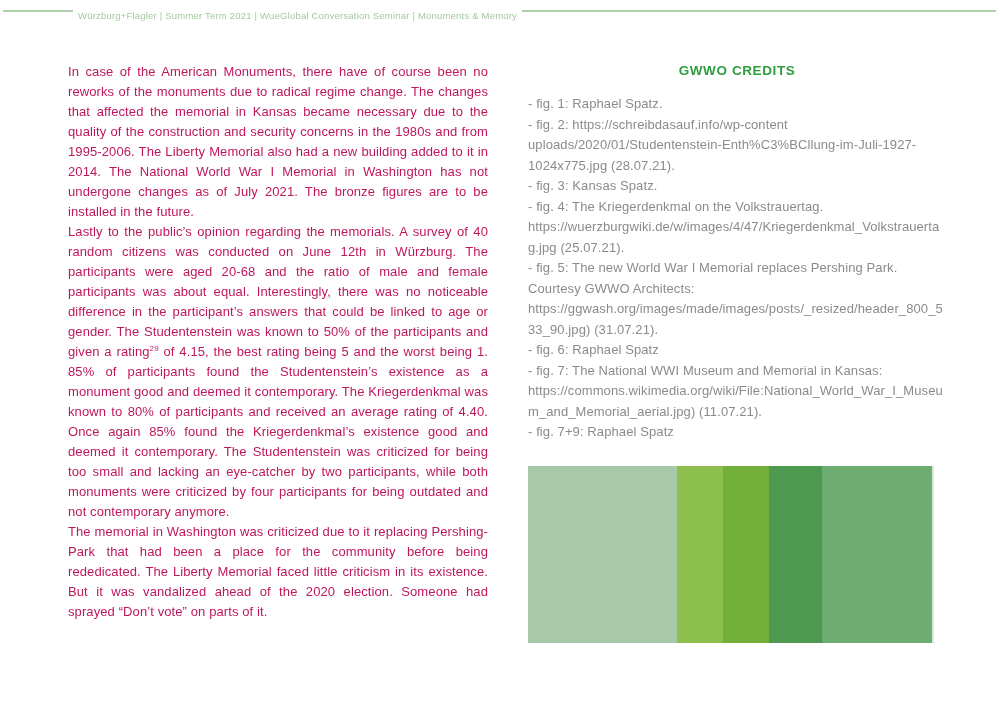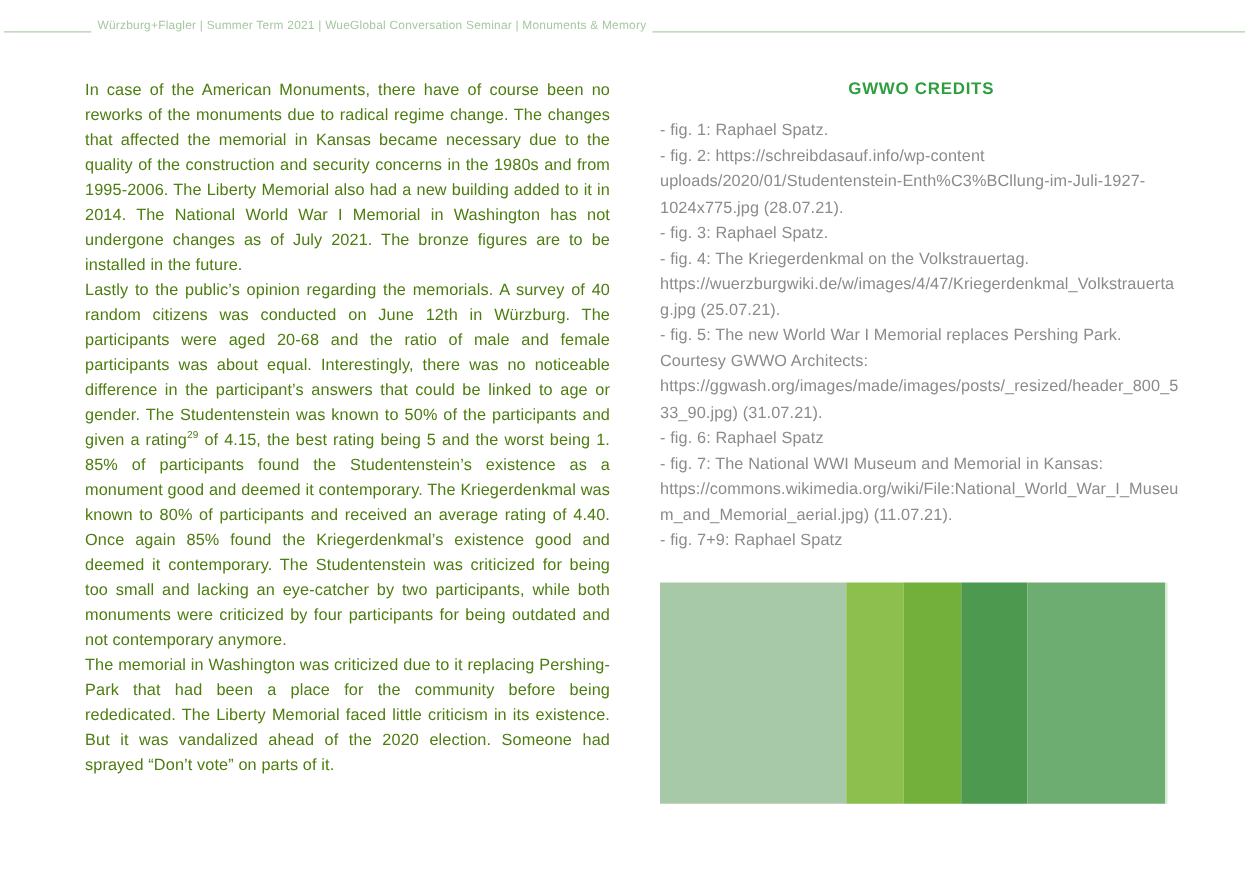--- a/index.html
+++ b/index.html
@@ -2,35 +2,35 @@
 <html><head>
 <meta charset="utf-8">
 <style>
   html,body { margin:0; padding:0; background:#ffffff; }
   .page {
     position:relative; width:1000px; height:706px; background:#ffffff;
     font-family:"Liberation Sans", sans-serif; overflow:hidden;
   }
   
   .runline {
-    position:absolute; left:0; right:0; display:flex; align-items:flex-end;
+    position:absolute; left:0; right:0; display:flex; align-items:flex-start;
     color:#a4c89f; font-size:9.5px; letter-spacing:0.2px; white-space:nowrap;
   }
   .header { top:10px; height:16px; }
   .footer { top:674px; height:16px; }
   .rule { height:1.5px; background:#aecfa9; display:inline-block; }
   .rule-hdr-left   { width:70px; margin-left:3px; }
   .rule-hdr-right  { flex:1; margin-right:4px; }
   .rule-ftr-left   { flex:1; margin-left:3px; }
   .rule-ftr-right  { width:56px; margin-right:5px; }
   .runtext { margin:0 5px; }
   
   .essay-col {
     position:absolute; left:68px; top:62px; width:420px;
-    color:#4d7c0f; font-size:13px; line-height:20px;
+    color:#be185d; font-size:13px; line-height:20px;
     text-align:justify; letter-spacing:0.1px;
   }
   .essay-par { margin:0; }
   .essay-par sup { font-size:8px; line-height:0; vertical-align:super; }
   
   .credits-col { position:absolute; left:528px; top:63px; width:418px; }
   .credits-title {
     margin:0; text-align:center; color:#2f9e41; font-size:13.5px;
     font-weight:bold; letter-spacing:0.6px;
   }
@@ -60,21 +60,21 @@
       <p class="essay-par">In case of the American Monuments, there have of course been no reworks of the monuments due to radical regime change. The changes that affected the memorial in Kansas became necessary due to the quality of the construction and security concerns in the 1980s and from 1995-2006. The Liberty Memorial also had a new building added to it in 2014. The National World War I Memorial in Washington has not undergone changes as of July 2021. The bronze figures are to be installed in the future.</p>
       <p class="essay-par">Lastly to the public’s opinion regarding the memorials. A survey of 40 random citizens was conducted on June 12th in Würzburg. The participants were aged 20-68 and the ratio of male and female participants was about equal. Interestingly, there was no noticeable difference in the participant’s answers that could be linked to age or gender. The Studentenstein was known to 50% of the participants and given a rating<sup>29</sup> of 4.15, the best rating being 5 and the worst being 1. 85% of participants found the Studentenstein’s existence as a monument good and deemed it contemporary. The Kriegerdenkmal was known to 80% of participants and received an average rating of 4.40. Once again 85% found the Kriegerdenkmal’s existence good and deemed it contemporary. The Studentenstein was criticized for being too small and lacking an eye-catcher by two participants, while both monuments were criticized by four participants for being outdated and not contemporary anymore.</p>
       <p class="essay-par">The memorial in Washington was criticized due to it replacing Pershing-Park that had been a place for the community before being rededicated. The Liberty Memorial faced little criticism in its existence. But it was vandalized ahead of the 2020 election. Someone had sprayed “Don’t vote” on parts of it.</p>
     </div>
 
   <div class="credits-col">
     <h2 class="credits-title">GWWO CREDITS</h2>
     <div class="credits-list" id="credits-list">
         <div class="credit-item">- fig. 1: Raphael Spatz.</div>
         <div class="credit-item">- fig. 2: https://schreibdasauf.info/wp-content uploads/2020/01/Studentenstein-Enth%C3%BCllung-im-Juli-1927-1024x775.jpg (28.07.21).</div>
-        <div class="credit-item">- fig. 3: Raphael Spatz.</div>
+        <div class="credit-item">- fig. 3: Kansas Spatz.</div>
         <div class="credit-item">- fig. 4: The Kriegerdenkmal on the Volkstrauertag. https://wuerzburgwiki.de/w/images/4/47/Kriegerdenkmal_Volkstrauertag.jpg (25.07.21).</div>
         <div class="credit-item">- fig. 5: The new World War I Memorial replaces Pershing Park. Courtesy GWWO Architects: https://ggwash.org/images/made/images/posts/_resized/header_800_533_90.jpg) (31.07.21).</div>
         <div class="credit-item">- fig. 6: Raphael Spatz</div>
         <div class="credit-item">- fig. 7: The National WWI Museum and Memorial in Kansas: https://commons.wikimedia.org/wiki/File:National_World_War_I_Museum_and_Memorial_aerial.jpg) (11.07.21).</div>
         <div class="credit-item">- fig. 7+9: Raphael Spatz</div>
       </div>
   </div>
 
   <div class="palette" id="palette">
       <div class="swatch" style="width: 149px; background: rgb(168, 201, 168);"></div>

